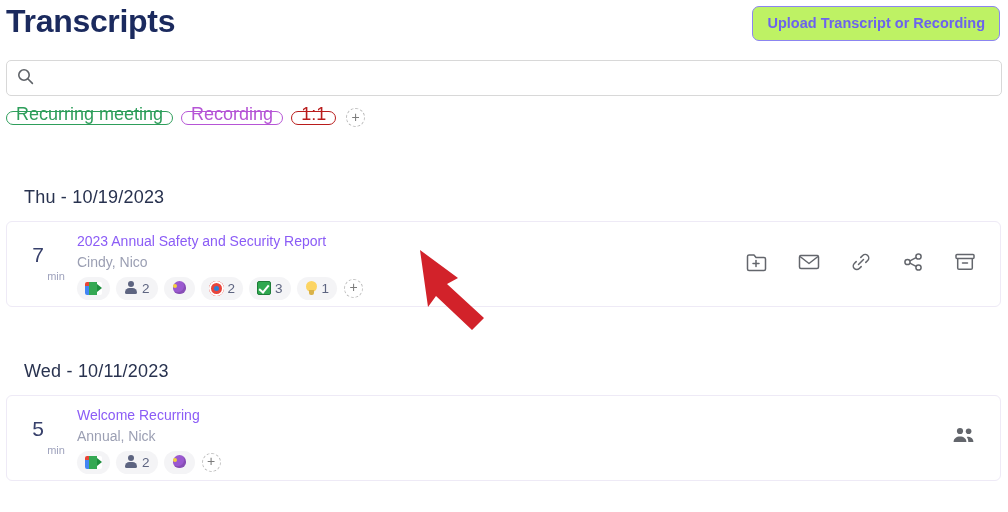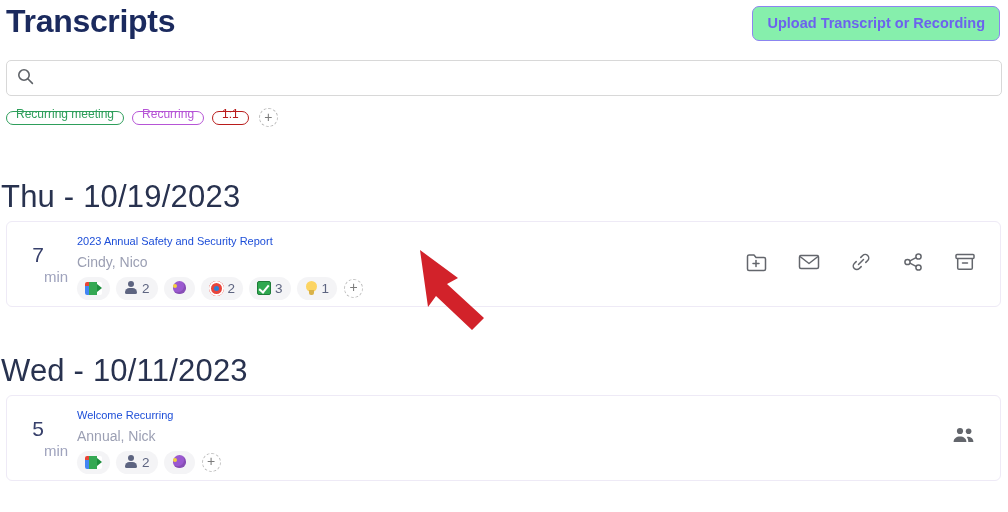--- a/index.html
+++ b/index.html
@@ -38,21 +38,21 @@
     line-height: 38px;
     margin: 0;
     padding: 2px 0 0 6px;
     white-space: nowrap;
   }
   .upload-btn {
     margin: 6px 8px 0 0;
     padding: 8px 14px 9px;
     border: 1.5px solid #8b85f0;
     border-radius: 7px;
-    background: #86efac;
+    background: #bef264;
     color: #6c63ed;
     font-size: 14.5px;
     font-weight: 700;
     line-height: 16px;
     white-space: nowrap;
     cursor: pointer;
     font-family: "Liberation Sans", sans-serif;
   }
 
   
@@ -89,21 +89,21 @@
     gap: 8px;
   }
   .tag {
     display: inline-flex;
     align-items: center;
     justify-content: center;
     height: 14px;
     padding: 0 9px 7px;
     border-radius: 12px;
     border: 1.6px solid currentColor;
-    font-size: 12px;
+    font-size: 18px;
     line-height: 14px;
     font-weight: 400;
     background: #ffffff;
     white-space: nowrap;
     cursor: pointer;
   }
   .tag-add {
     width: 19px; height: 19px;
     border-radius: 50%;
     border: 1.4px dashed #b9b9b9;
@@ -115,24 +115,24 @@
     line-height: 1;
     background: #fff;
     cursor: pointer;
     margin-left: 2px;
   }
   .tag-add::before { content: "+"; position: relative; top: -1px; }
 
   
   .group { position: absolute; left: 0; width: 1008px; }
   .group-date {
-    font-size: 31px;
+    font-size: 18px;
     font-weight: 400;
     color: #28324f;
-    padding-left: 1px;
+    padding-left: 24px;
     line-height: 30px;
     letter-spacing: 0.2px;
     white-space: nowrap;
   }
 
   .card {
     position: relative;
     margin: 9px 7px 0 6px;
     height: 86px;
     border: 1px solid #eeeaf6;
@@ -151,37 +151,37 @@
     justify-content: center;
     padding-bottom: 2px;
   }
   .duration-num {
     font-size: 21px;
     font-weight: 400;
     color: #37406b;
     line-height: 22px;
   }
   .duration-unit {
-    font-size: 15px;
+    font-size: 11px;
     color: #9fa3bd;
     line-height: 13px;
     margin-top: 4px;
     margin-left: 36px;
   }
 
   .card-body {
     flex: 1 1 auto;
     display: flex;
     flex-direction: column;
     justify-content: center;
     padding: 6px 0 4px 8px;
   }
   .card-title {
-    font-size: 11px;
-    color: #1d4ed8;
+    font-size: 14px;
+    color: #8b5cf6;
     line-height: 20px;
     margin-bottom: 2px;
     white-space: nowrap;
     cursor: pointer;
   }
   .card-sub {
     font-size: 14px;
     color: #9b9fb3;
     line-height: 19px;
     margin-bottom: 5px;
@@ -328,21 +328,21 @@
       <svg width="17" height="17" viewBox="0 0 17 17" fill="none">
         <circle cx="7" cy="7" r="5.2" stroke="#5f6368" stroke-width="1.6"></circle>
         <line x1="10.8" y1="10.8" x2="15.4" y2="15.4" stroke="#5f6368" stroke-width="1.6" stroke-linecap="round"></line>
       </svg>
     </span>
     <input class="search-input" type="text" placeholder="" style="">
   </div>
 
   <div class="tags-row">
     <span class="tag" style="color:#2e9e5b">Recurring meeting</span>
-    <span class="tag" style="color:#b655d6">Recurring</span>
+    <span class="tag" style="color:#b655d6">Recording</span>
     <span class="tag" style="color:#b91c1c">1:1</span>
     <span class="tag-add"></span>
   </div>
 
   <div class="group" style="top:182px">
     <div class="group-date">Thu - 10/19/2023</div>
 
     <div class="card">
       <div class="duration">
         <span class="duration-num">7</span>

